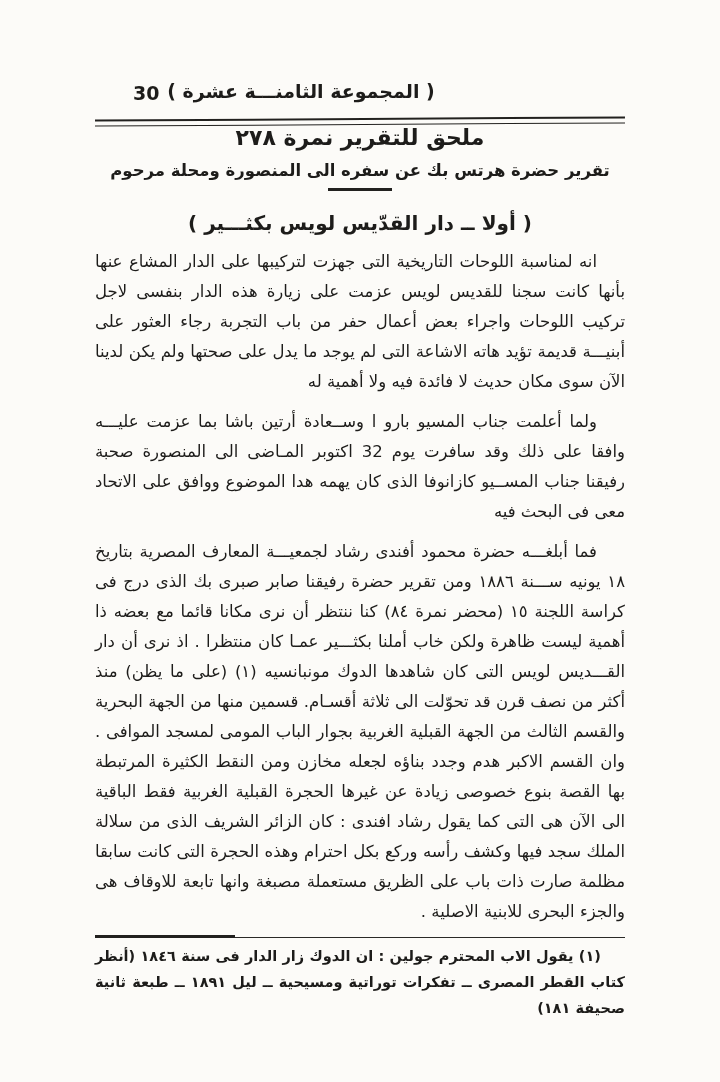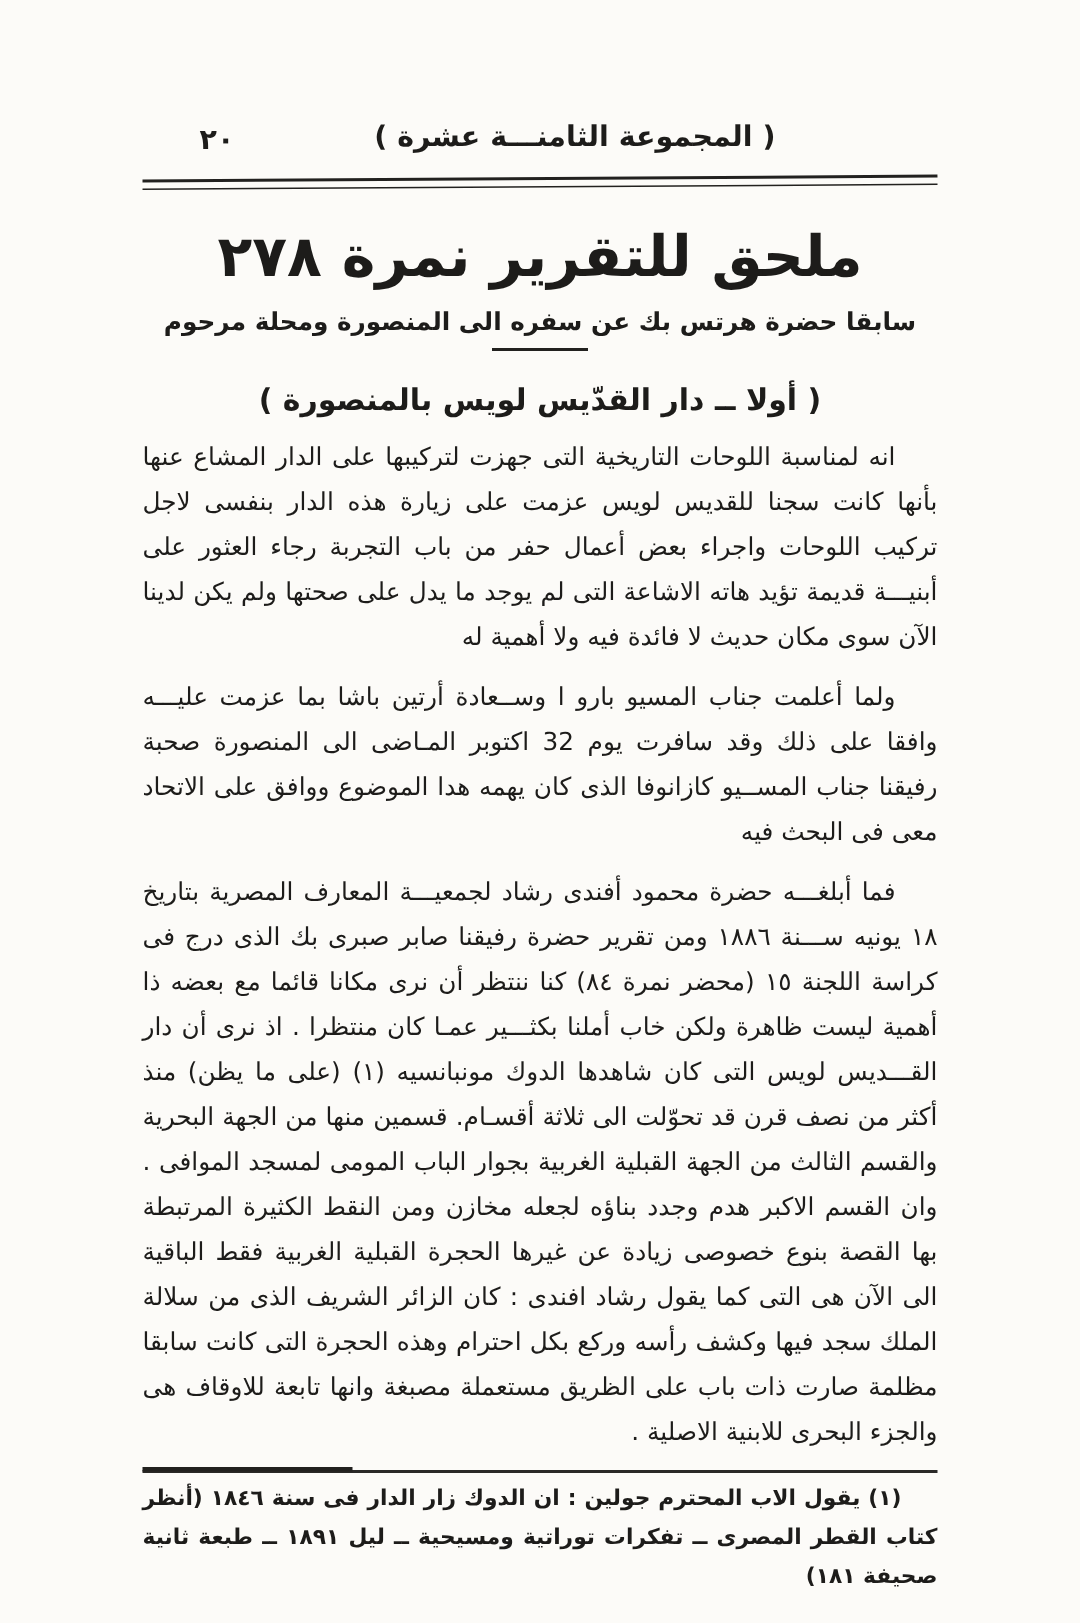--- a/index.html
+++ b/index.html
@@ -24,23 +24,23 @@
     margin: 0 auto;
   }
   
   .running-header {
     position: relative;
     margin-top: 80px;
     height: 32px;
   }
   .collection-title {
     position: absolute;
-    right: 108px;
+    right: 118px;
     left: 0;
-    text-align: right;
+    text-align: center;
     font-size: 19px;
     font-weight: bold;
     letter-spacing: .5px;
     white-space: nowrap;
   }
   .page-number {
     position: absolute;
     left: 38px;
     top: 2px;
     font-size: 19px;
@@ -48,23 +48,22 @@
   }
   .header-rule {
     margin-top: 6px;
     height: 4px;
     border-top: 2px solid #22211f;
     border-bottom: 1.5px solid #22211f;
     transform: rotate(-0.35deg);
   }
   
   .doc-title {
-    margin-top: 24px;
     text-align: center;
-    font-size: 38px;
+    font-size: 22px;
     font-weight: bold;
     line-height: 1.2;
   }
   .doc-subtitle {
     margin-top: 10px;
     text-align: center;
     font-size: 16.5px;
     font-weight: bold;
   }
   .subtitle-rule {
@@ -120,32 +119,32 @@
   }
 </style>
 </head>
 <body>
 
 <div class="page">
   <div class="content">
 
     <div class="running-header">
       <div class="collection-title">( المجموعة الثامنـــة عشرة )</div>
-      <div class="page-number">٢٠</div>
+      <div class="page-number">30</div>
     </div>
 
     <div class="header-rule"></div>
 
     <div class="doc-title">ملحق للتقرير نمرة ٢٧٨</div>
 
-    <div class="doc-subtitle">سابقا حضرة هرتس بك عن سفره الى المنصورة ومحلة مرحوم</div>
+    <div class="doc-subtitle">تقرير حضرة هرتس بك عن سفره الى المنصورة ومحلة مرحوم</div>
 
     <div class="subtitle-rule"></div>
 
-    <div class="section-heading">( أولا ــ دار القدّيس لويس بالمنصورة )</div>
+    <div class="section-heading">( أولا ــ دار القدّيس لويس بكثـــير )</div>
 
     <div class="body-text">
       <p>انه لمناسبة اللوحات التاريخية التى جهزت لتركيبها على الدار المشاع عنها بأنها كانت سجنا للقديس لويس عزمت على زيارة هذه الدار بنفسى لاجل تركيب اللوحات واجراء بعض أعمال حفر من باب التجربة رجاء العثور على أبنيـــة قديمة تؤيد هاته الاشاعة التى لم يوجد ما يدل على صحتها ولم يكن لدينا الآن سوى مكان حديث لا فائدة فيه ولا أهمية له</p>
       <p>ولما أعلمت جناب المسيو بارو ا وســعادة أرتين باشا بما عزمت عليـــه وافقا على ذلك وقد سافرت يوم 32 اكتوبر المـاضى الى المنصورة صحبة رفيقنا جناب المســيو كازانوفا الذى كان يهمه هدا الموضوع ووافق على الاتحاد معى فى البحث فيه</p>
       <p>فما أبلغـــه حضرة محمود أفندى رشاد لجمعيـــة المعارف المصرية بتاريخ ١٨ يونيه ســـنة ١٨٨٦ ومن تقرير حضرة رفيقنا صابر صبرى بك الذى درج فى كراسة اللجنة ١٥ (محضر نمرة ٨٤) كنا ننتظر أن نرى مكانا قائما مع بعضه ذا أهمية ليست ظاهرة ولكن خاب أملنا بكثـــير عمـا كان منتظرا . اذ نرى أن دار القـــديس لويس التى كان شاهدها الدوك مونبانسيه (١) (على ما يظن) منذ أكثر من نصف قرن قد تحوّلت الى ثلاثة أقسـام. قسمين منها من الجهة البحرية  والقسم الثالث من الجهة القبلية الغربية بجوار الباب المومى لمسجد الموافى . وان القسم الاكبر هدم وجدد بناؤه لجعله مخازن ومن النقط الكثيرة المرتبطة بها القصة بنوع خصوصى زيادة عن غيرها الحجرة القبلية الغربية فقط الباقية الى الآن هى التى كما يقول رشاد افندى : كان الزائر الشريف الذى من سلالة الملك سجد فيها وكشف رأسه وركع بكل احترام وهذه الحجرة التى كانت سابقا مظلمة صارت ذات باب على الظريق مستعملة مصبغة وانها تابعة للاوقاف هى والجزء البحرى للابنية الاصلية .</p>
     </div>
 
     <div class="footnote-rule">
       <div class="thin"></div>
       <div class="thick"></div>

